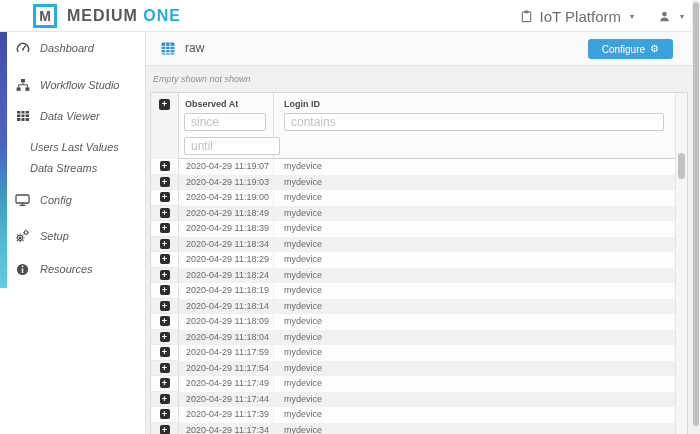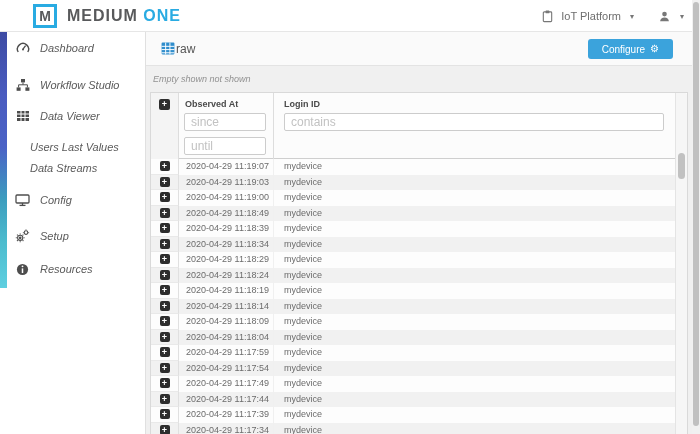--- a/index.html
+++ b/index.html
@@ -17,21 +17,21 @@
     background:#fff; border-bottom:1px solid #e6e6e6; z-index:4;
   }
   .logo-wrap { position:absolute; left:33px; top:4px; display:flex; align-items:center; gap:10px; cursor:pointer; }
   .logo-box {
     width:24px; height:24px; border:3px solid #29abe2; background:#fff;
     color:#58595b; font-weight:bold; font-size:14px; line-height:18px; text-align:center;
   }
   .brand-text { font-size:16px; font-weight:bold; letter-spacing:1px; color:#58595b; white-space:nowrap; }
   .brand-text .accent { color:#29abe2; }
   .header-right { position:absolute; right:16px; top:0; height:32px; display:flex; align-items:center; gap:7px; color:#777; }
-  .hdr-label { font-size:11px; color:#6e6e6e; }
+  .hdr-label { font-size:15px; color:#6e6e6e; }
   .caret { font-size:8px; color:#777; margin-left:2px; }
   .icon-svg { display:block; }
 
   
   .win-scroll { position:absolute; right:0; top:0; width:8px; height:434px; background:#f1f1f1; z-index:9; }
   .win-scroll-thumb { position:absolute; left:1px; top:2px; width:6px; height:424px; background:#c0c0c0; border-radius:3px; }
 
   
   .sidebar { position:absolute; left:0; top:32px; width:146px; height:402px; background:#fff; border-right:1px solid #e0e0e0; }
   .side-strip {
@@ -41,21 +41,21 @@
   .side-item { position:absolute; left:0; width:169px; height:20px; display:flex; align-items:center; cursor:pointer;font-style:italic; }
   .side-item .s-icon { position:absolute; left:15px; width:15px; display:flex; justify-content:center; }
   .side-item .s-label { position:absolute; left:40px; font-size:11px; color:#5a5a5a; white-space:nowrap; }
   .side-item .s-chev { position:absolute; right:13px; font-size:12px; color:#888; line-height:10px; }
   .rot90 { display:inline-block; transform:rotate(90deg); }
   .side-sub .s-label { left:30px; }
 
   
   .main { position:absolute; left:146px; top:32px; width:546px; height:402px; background:#f0f0f0; }
   .toolbar { position:absolute; left:0; top:0; width:546px; height:34px; background:#fafafa; border-bottom:1px solid #e3e3e3; }
-  .toolbar-title { position:absolute; left:14px; top:9px; display:flex; align-items:center; }
+  .toolbar-title { position:absolute; left:14px; top:9px; display:flex; align-items:flex-start; gap:9px; }
   .toolbar-title .t-label { font-size:12px; color:#555; }
   .configure-btn {
     position:absolute; right:19px; top:7px; height:20px; padding:0 14px;
     background:#3ba3dc; border:none; border-radius:3px; color:#fff; font-size:10px;
     display:flex; align-items:center; gap:5px; cursor:pointer; font-family:inherit;
   }
   .configure-btn .gear-glyph { font-size:10px; line-height:10px; }
   .empty-note { position:absolute; left:7px; top:42px; font-size:9px; font-style:italic; color:#919191; }
 
   
@@ -69,21 +69,21 @@
   .th-col-obs { position:absolute; left:28px; top:0; width:95px; height:66px; border-right:1px solid #ddd; }
   .th-col-login { position:absolute; left:123px; top:0; width:402px; height:66px; }
   .th-label { position:absolute; left:6px; top:6px; font-size:9px; font-weight:bold; color:#4a4a4a; }
   .th-col-login .th-label { left:10px; }
   .flt {
     position:absolute; height:18px; border:1px solid #ccc; border-radius:2px; background:#fff;
     font-size:12px; color:#555; padding:0 6px; font-family:inherit;
   }
   .flt::placeholder { color:#c2c2c2; }
   .flt-since { left:5px; top:20px; width:82px; }
-  .flt-until { left:5px; top:44px; width:82px; }
+  .flt-until { left:5px; top:44px; width:96px; }
   .flt-contains { left:10px; top:20px; width:380px; }
 
   .tbody { position:absolute; left:0; top:66px; width:525px; height:276px; overflow:hidden; }
   .trow { display:flex; height:15.5px; background:#fdfdfd; font-size:9px; color:#6b6b6b; }
   .trow:nth-child(even) { background:#f1f1f1; }
   .cell-expand {
     width:28px; flex:0 0 28px; display:flex; align-items:center; justify-content:center;
     border-right:1px solid #e0e0e0; border-bottom:1px solid #e9e9e9;
   }
   .cell-ts { flex:0 0 95px; width:95px; padding-left:7px; line-height:15.5px; border-right:1px solid #f0f0f0; white-space:nowrap; }

